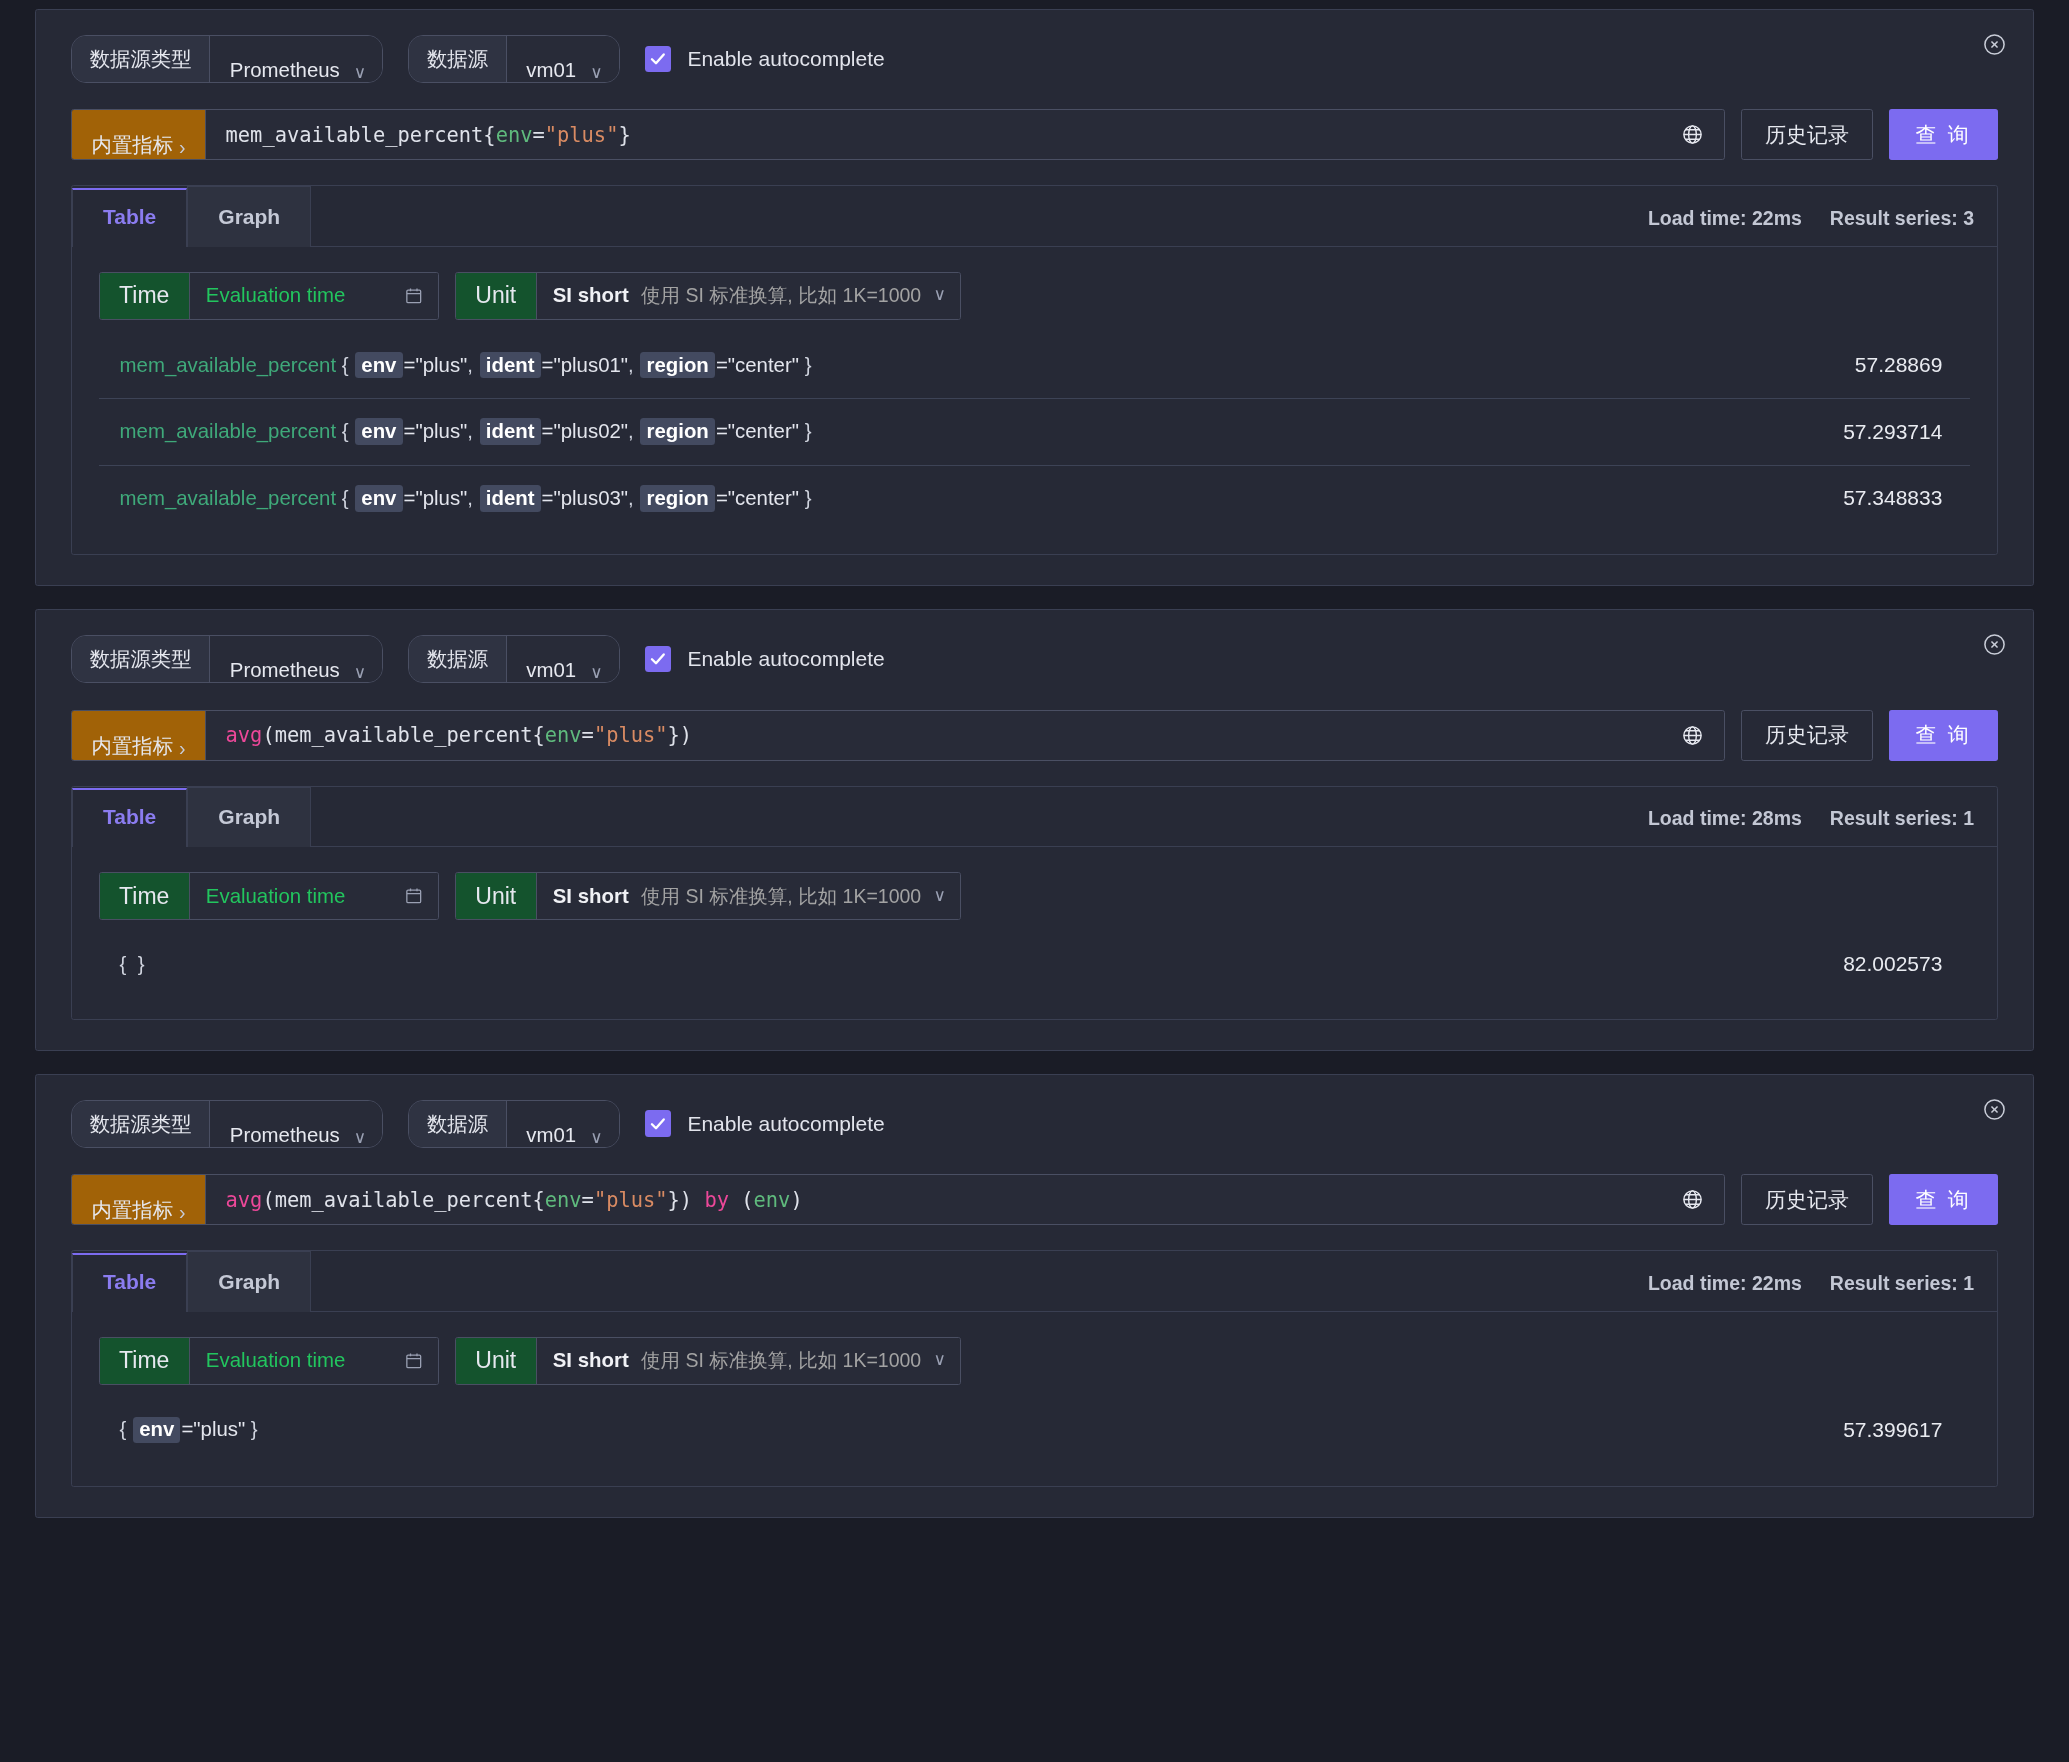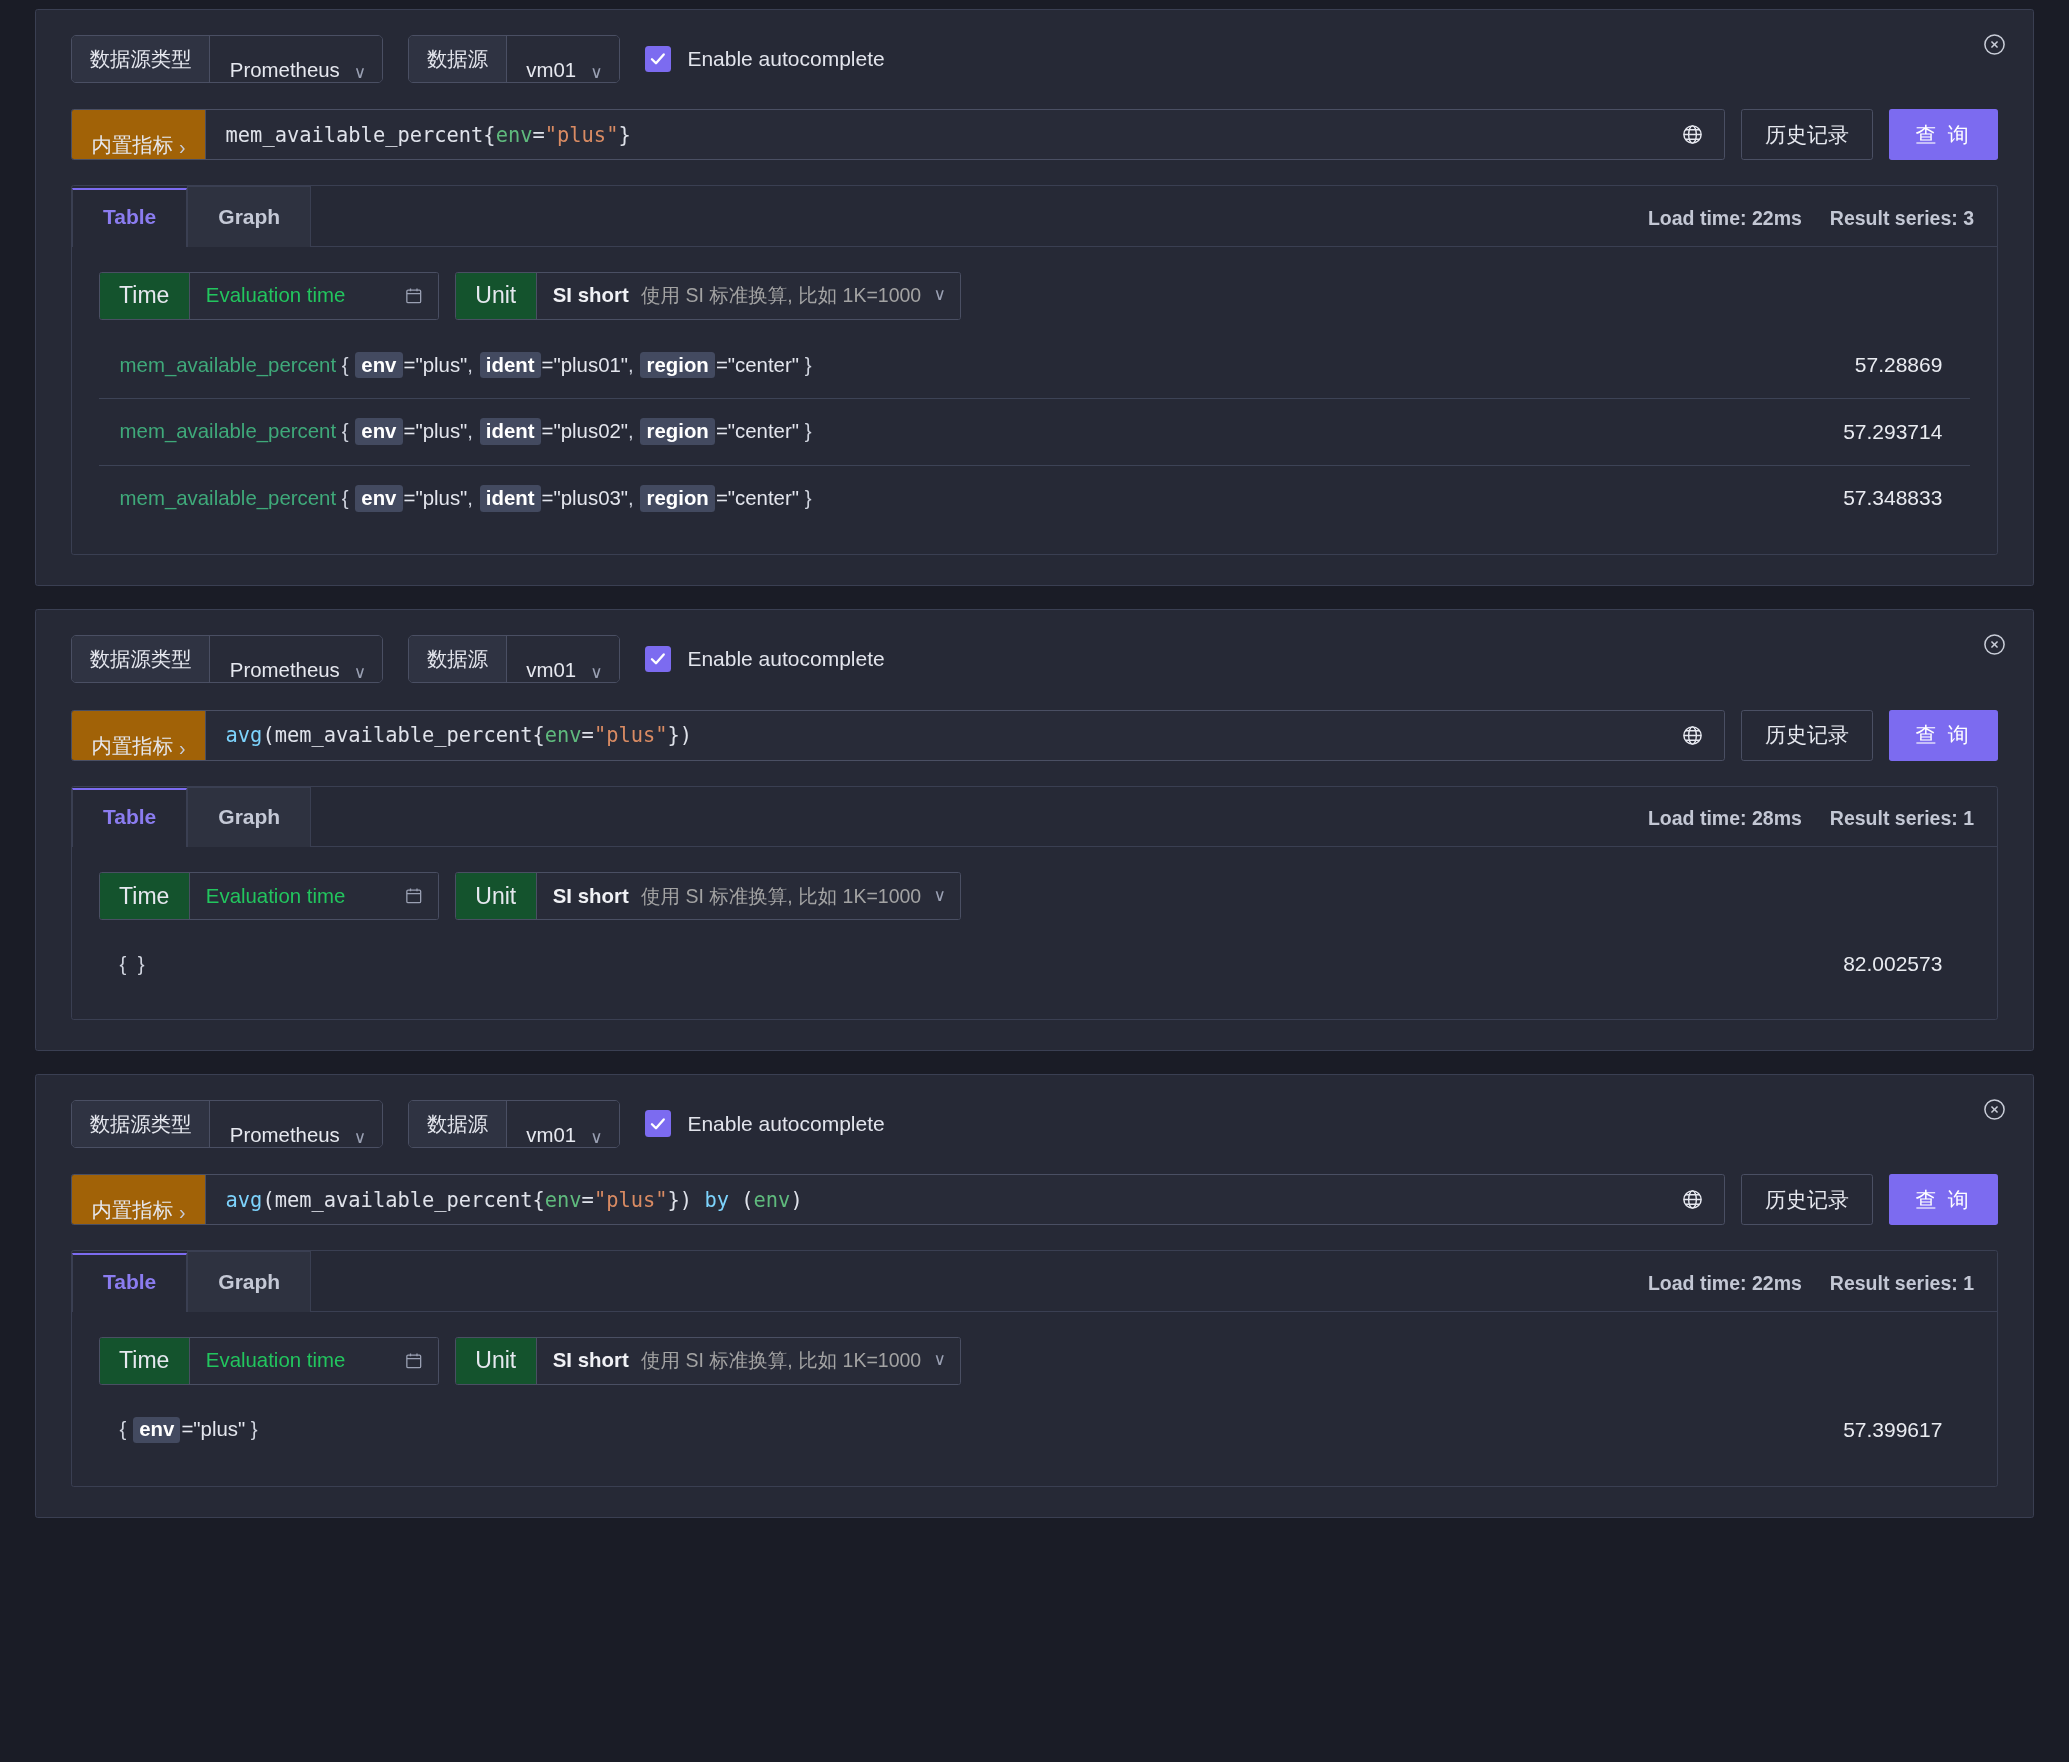--- a/index.html
+++ b/index.html
@@ -47,21 +47,21 @@
     display: flex;
     align-items: center;
     gap: 25px;
     margin-bottom: 26.6px;
   }
 
   .combo {
     display: flex;
     align-items: stretch;
     border: 0.9px solid #4a4f63;
-    border-radius: 5px;
+    border-radius: 15px;
     overflow: hidden;
     height: 48px;
   }
   .combo-label {
     display: flex;
     align-items: center;
     padding: 0 17.7px;
     background: #2f3342;
     color: #e6e8ef;
     font-size: 20.4px;
@@ -145,21 +145,21 @@
     display: flex;
     align-items: center;
     padding: 0 19.5px;
     font-family: "DejaVu Sans Mono", monospace;
     font-size: 20.4px;
     color: #dfe2ea;
     white-space: pre;
     overflow: hidden;
     cursor: text;
   }
-  .tok-fn    { color: #7dd3fc; }
+  .tok-fn    { color: #ec4899; }
   .tok-label { color: #5fba7d; }
   .tok-str   { color: #d98b63; }
   .tok-plain { color: #dfe2ea; }
 
   .q-globe {
     display: flex;
     align-items: center;
     padding: 0 19.5px 0 8.9px;
     color: #e6e8ef;
     cursor: pointer;

